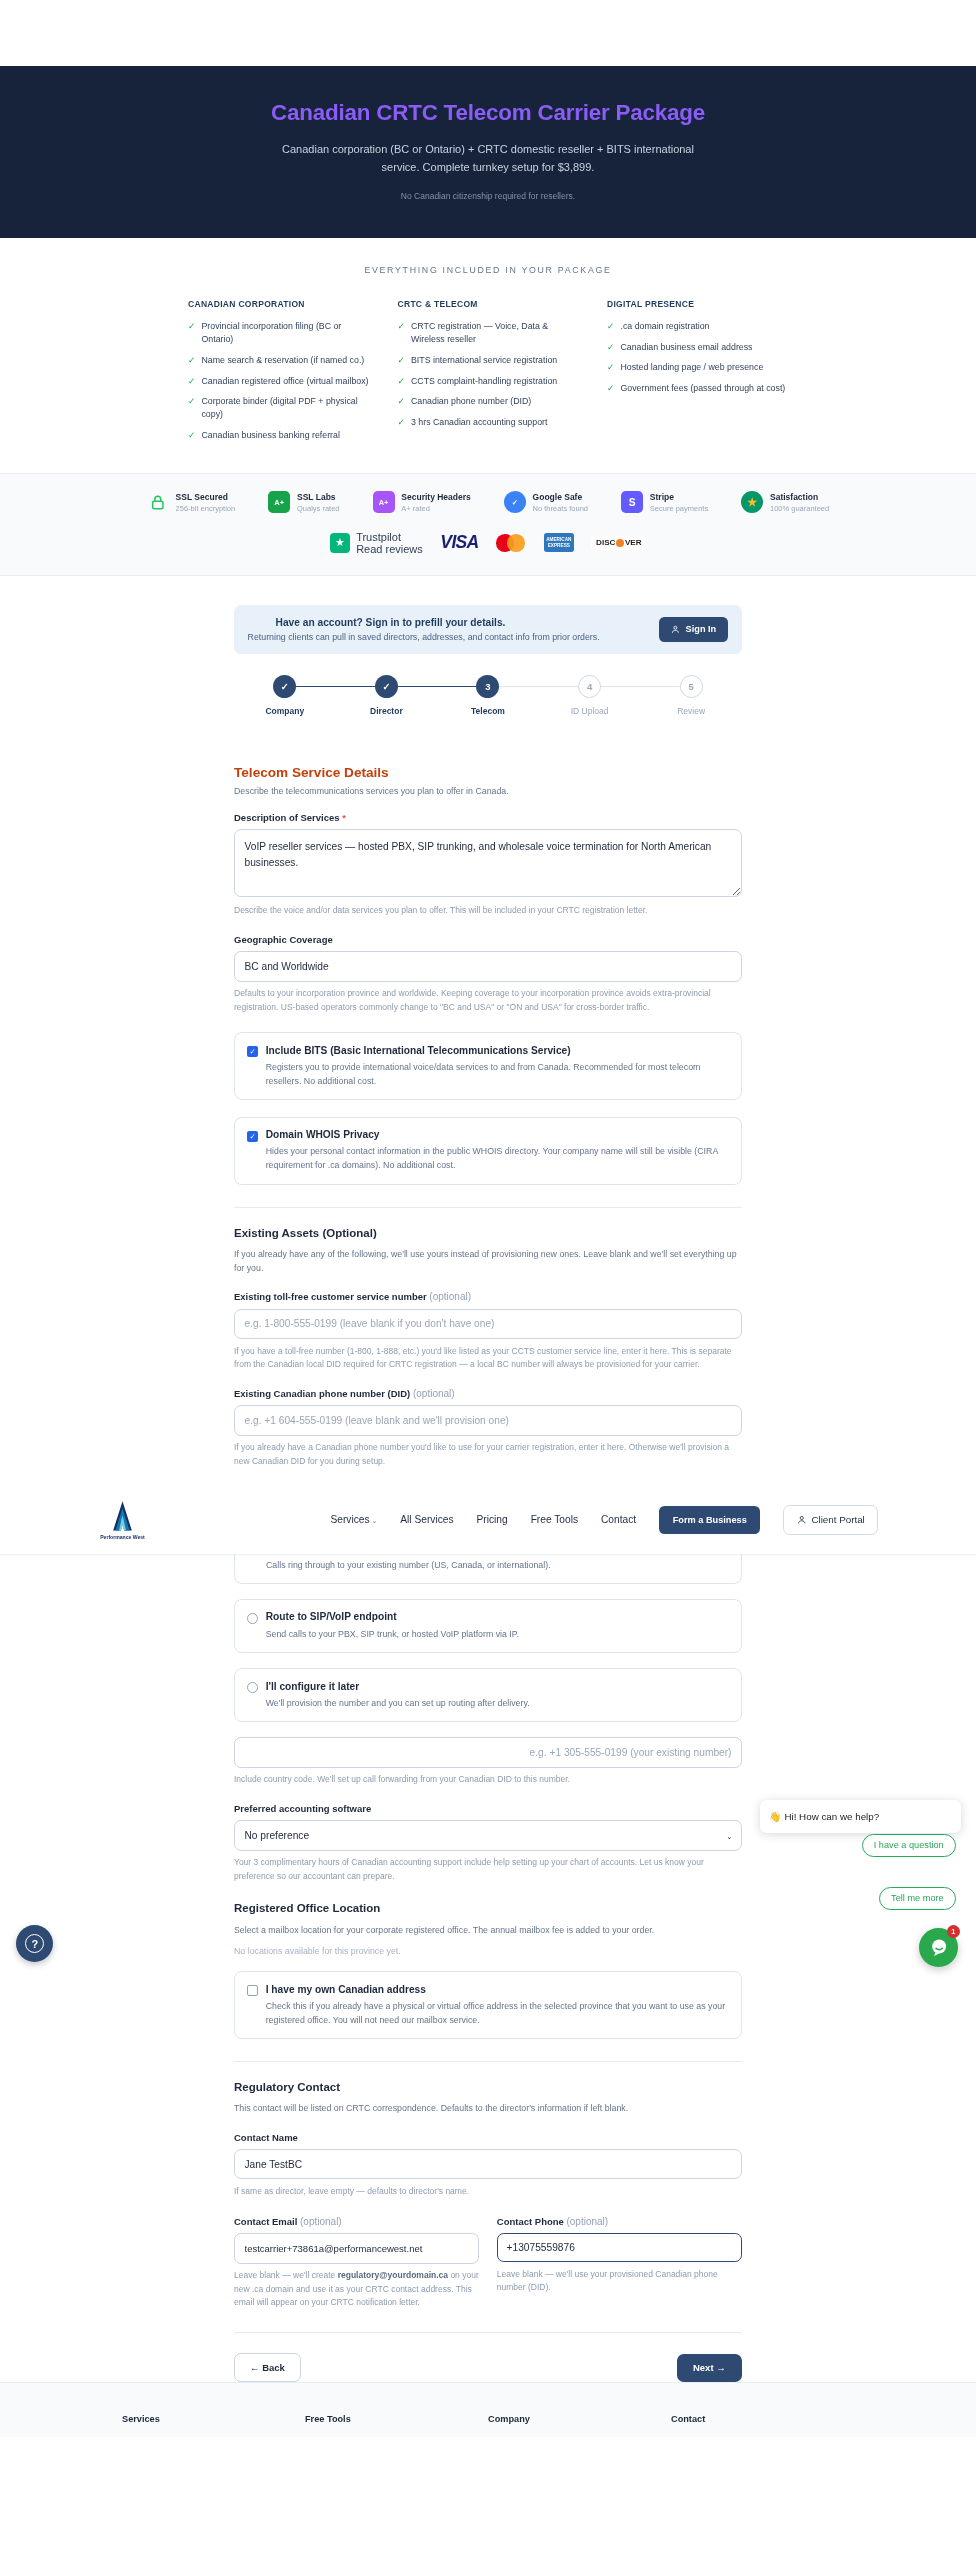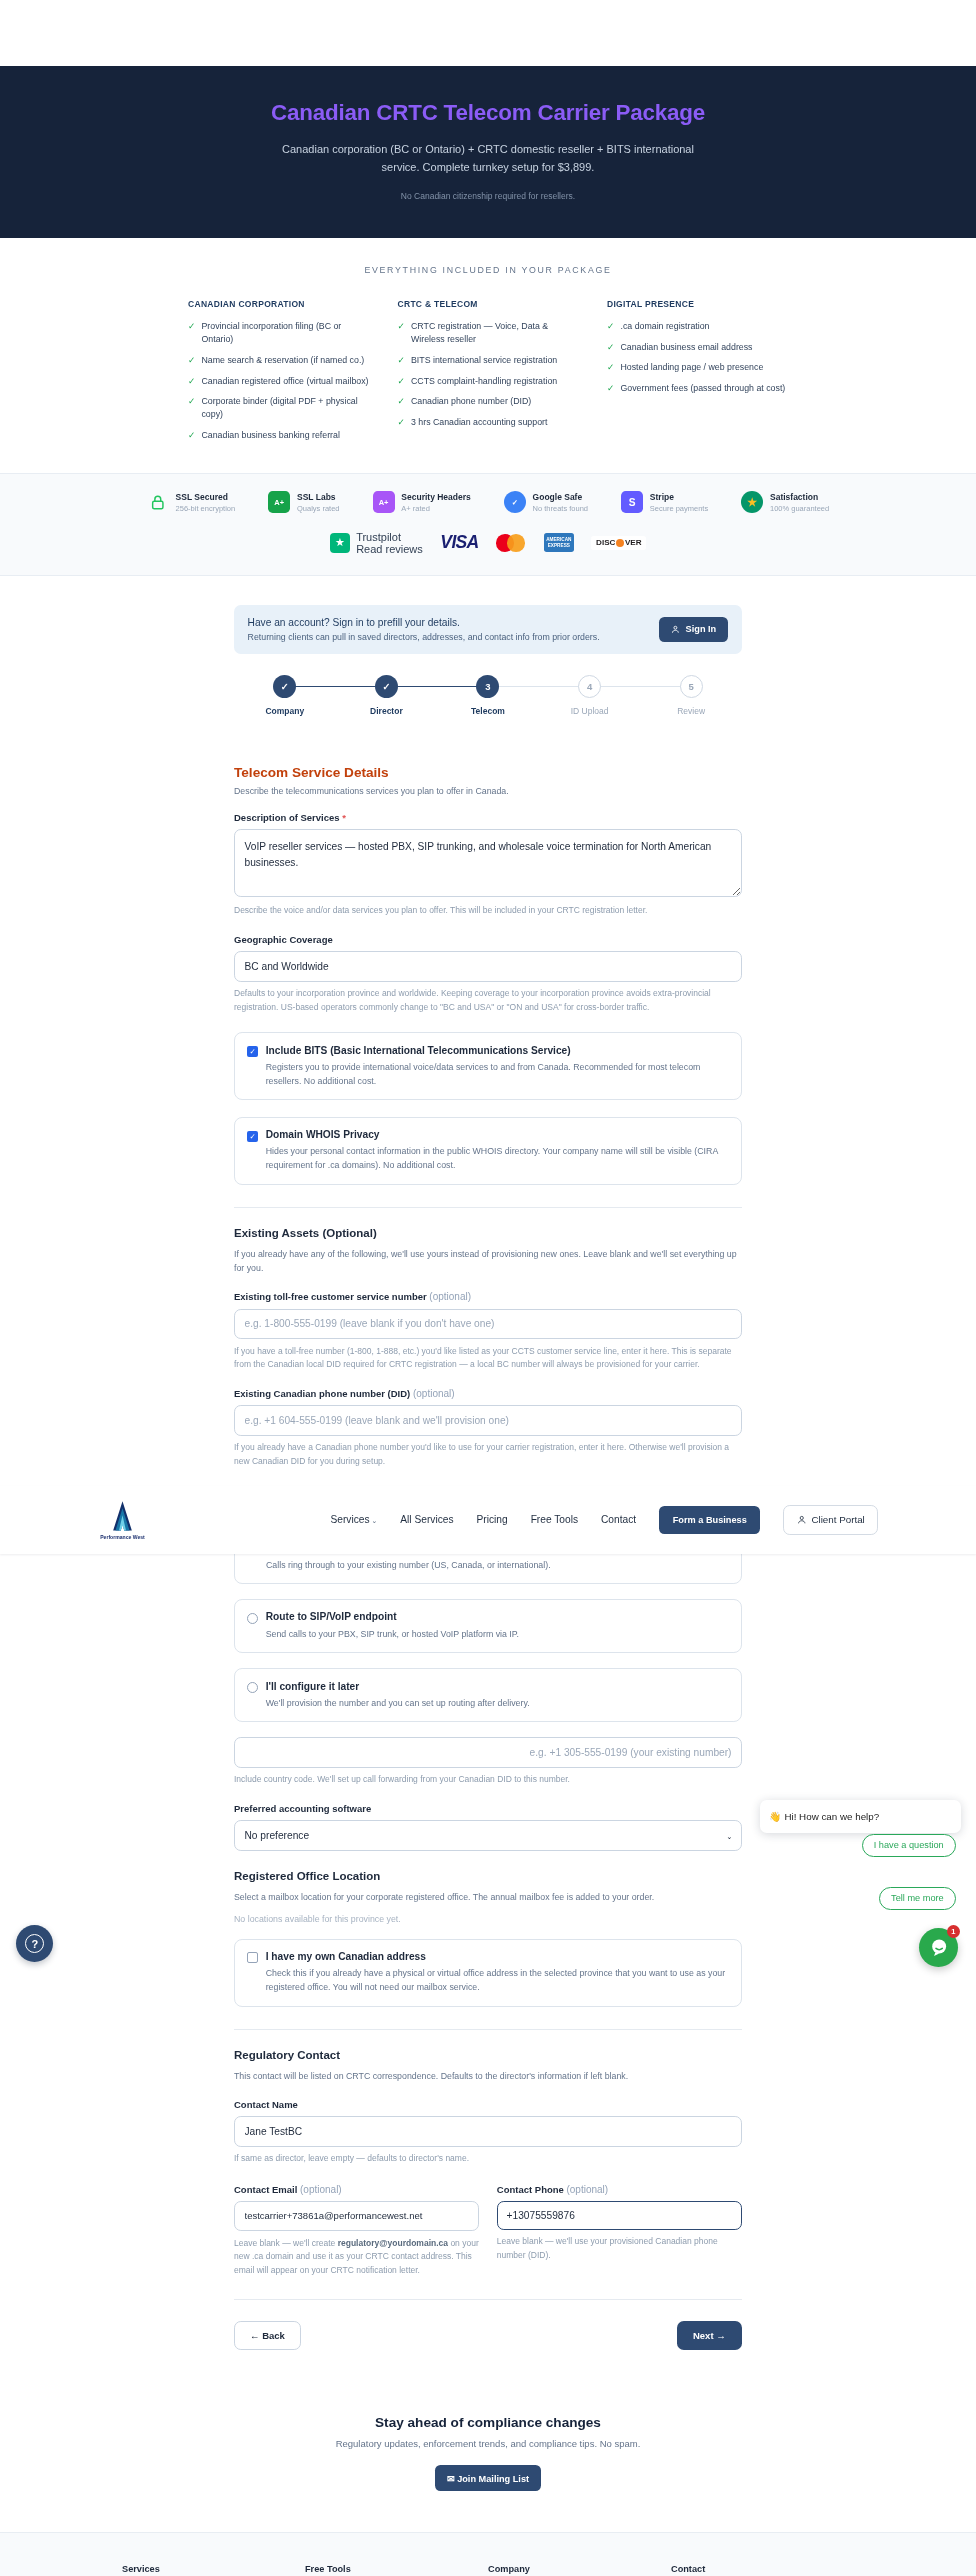--- a/index.html
+++ b/index.html
@@ -40,21 +40,21 @@
   .mc .c2 { left:11px; background:#f79e1b; opacity:0.92; }
   .amex { background:#2e77bc; color:#fff; font-size:4.7px; font-weight:bold; width:30px; height:19px; border-radius:2.7px; display:flex; align-items:center; justify-content:center; text-align:center; line-height:1.2; }
   .disc { background:#fff; border-radius:2.7px; padding:2.7px 4.7px; font-size:8.1px; font-weight:bold; color:#231f20; display:flex; align-items:center; }
   .disc .dot { width:8.1px; height:8.1px; background:#f58220; border-radius:50%; display:inline-block; margin:0 0.7px; }
 
   
   .col750 { width:508px; margin:0 auto; }
 
   
   .banner { margin-top:28.5px; background:#e8f1f9; border-radius:6.8px; padding:12.2px 13.6px; display:flex; align-items:center; justify-content:space-between; }
-  .banner .b1 { font-size:10.2px; font-weight:normal; color:#1e3a5f; }
+  .banner .b1 { font-size:10.2px; font-weight:bold; color:#1e3a5f;margin-left:28px; }
   .banner .b2 { font-size:8.8px; color:#4a617e; margin-top:4.1px; }
   .btn-navy { background:#2e4a72; color:#fff; border:none; border-radius:5.4px; padding:7.5px 12.2px; font-size:9.2px; font-weight:bold; display:inline-flex; align-items:center; gap:5.4px; cursor:pointer; font-family:inherit; }
 
   
   .stepper { display:flex; margin-top:20.3px; }
   .step { flex:1; position:relative; text-align:center; }
   .step .circ { width:23px; height:23px; border-radius:50%; margin:0 auto; display:flex; align-items:center; justify-content:center; font-size:9.5px; font-weight:bold; position:relative; z-index:2; background:#fff; }
   .step.done .circ, .step.active .circ { background:#2e4a72; color:#fff; }
   .step.todo .circ { border:1.4px solid #cfd8e3; color:#9aa7b8; }
   .step .slabel { margin-top:8.1px; font-size:8.5px; color:#9aa7b8; }
@@ -422,20 +422,21 @@
     </div>
 
     <input class="tin" style="margin-top: 15px; text-align: right;" placeholder="e.g. +1 305-555-0199 (your existing number)">
     <div class="help">Include country code. We'll set up call forwarding from your Canadian DID to this number.</div>
 
     <label class="flabel">Preferred accounting software</label>
     <div class="selectbox">
       <div class="tin"><span>No preference</span></div>
       <span class="chev">⌄</span>
     </div>
+    <div class="help">Your 3 complimentary hours of Canadian accounting support include help setting up your chart of accounts. Let us know your preference so our accountant can prepare.</div>
 
     <h3 class="h3">Registered Office Location</h3>
     <p class="secp">Select a mailbox location for your corporate registered office. The annual mailbox fee is added to your order.</p>
     <div class="muted">No locations available for this province yet.</div>
 
     <div class="card" style="margin-top:15px">
       <div class="crow">
         <span class="cb off"></span>
         <div>
           <div class="ctitle">I have my own Canadian address</div>
@@ -467,25 +468,20 @@
     </div>
 
     <hr class="div">
 
     <div class="btnrow">
       <button class="btn-outline">← Back</button>
       <button class="btn-next">Next →</button>
     </div>
   </div>
 
-  <div class="mailing">
-    <h2>Stay ahead of compliance changes</h2>
-    <p>Regulatory updates, enforcement trends, and compliance tips. No spam.</p>
-    <button class="btn-navy">✉  Join Mailing List</button>
-  </div>
 
   <div class="footer">
     <div class="fcols">
       <div>
         <h5>Services</h5>
 
       </div>
       <div>
         <h5>Free Tools</h5>
 

